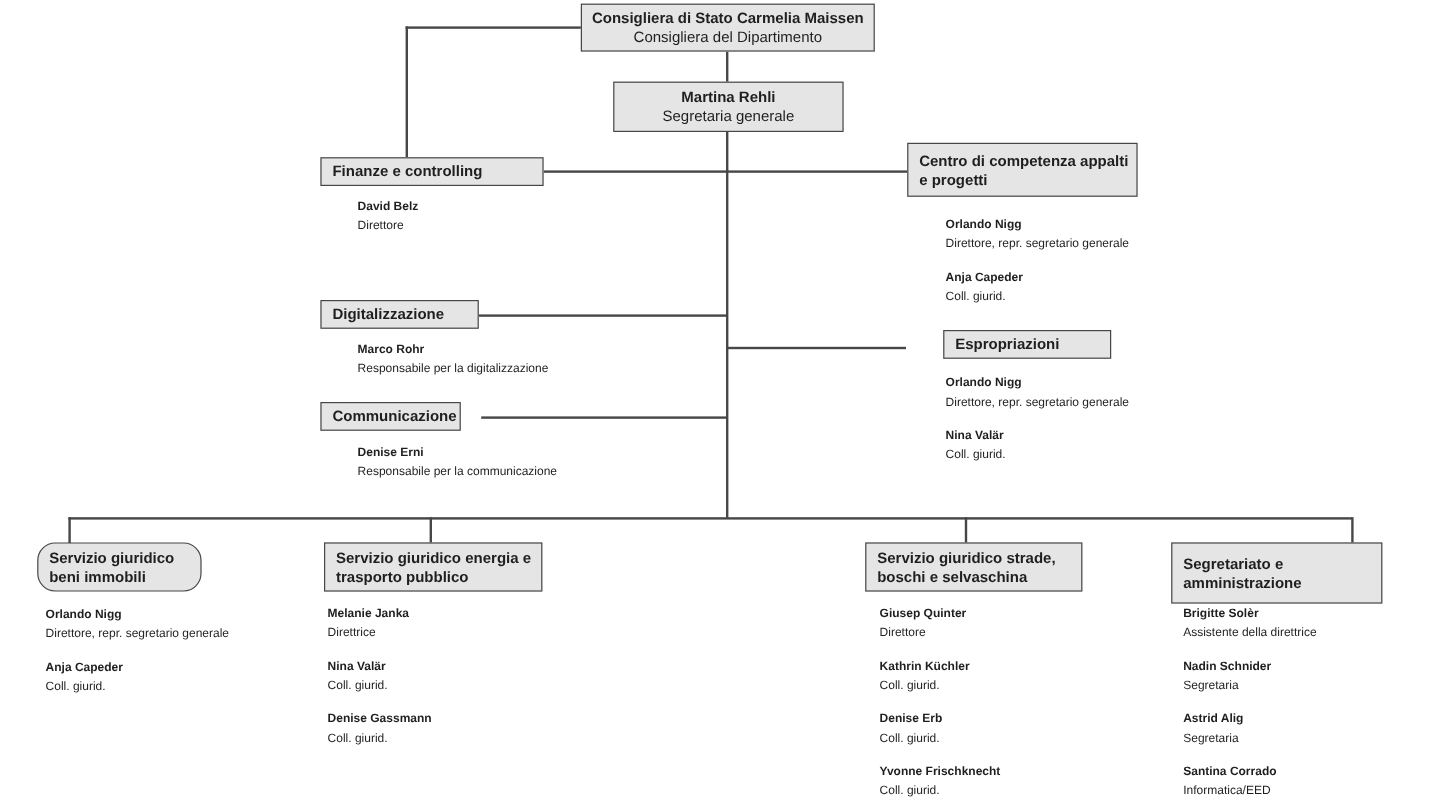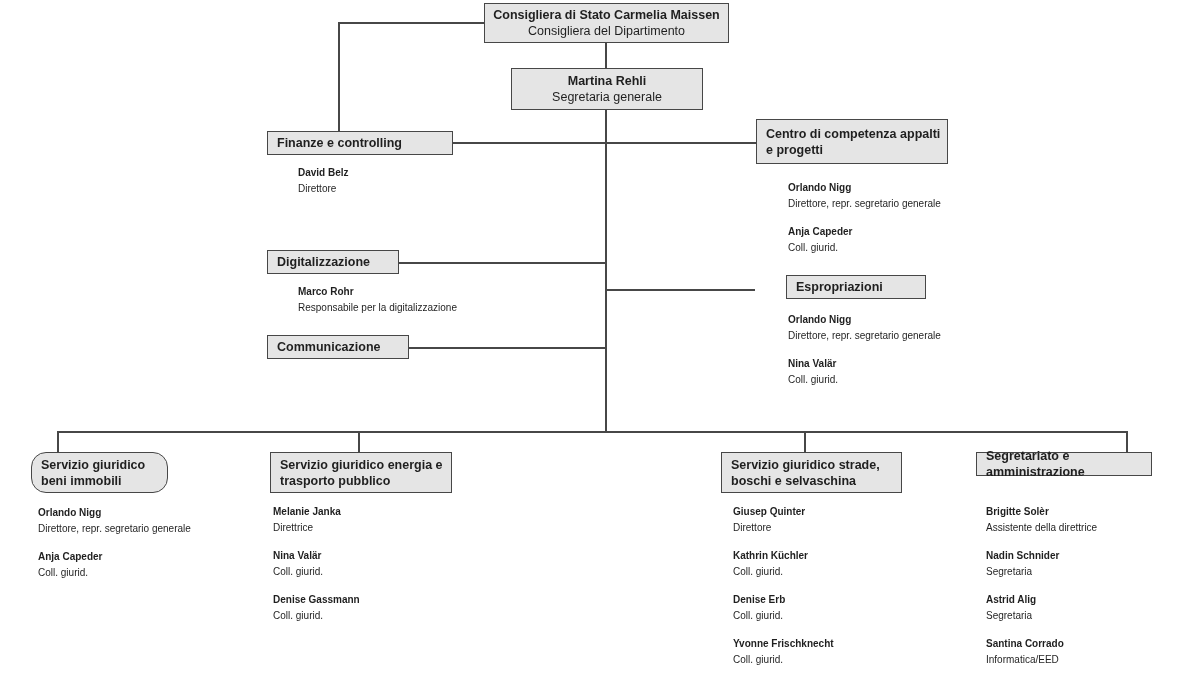--- a/index.html
+++ b/index.html
@@ -93,22 +93,28 @@
     <div class="entry">
       <div class="nm">Orlando Nigg</div>
       <div class="rl">Direttore, repr. segretario generale</div>
     </div>
     <div class="entry">
       <div class="nm">Nina Valär</div>
       <div class="rl">Coll. giurid.</div>
     </div>
   </div>
 
-  <div class="box" style="left:267px; top:335px; width:142px; height:24px;">
+  <div class="box" style="left:267px; top:335px; width:117px; height:24px;">
     <div>Communicazione</div>
+  </div>
+  <div class="staffblk" style="left:298px; top:370px;">
+    <div class="entry">
+      <div class="nm">Denise Erni</div>
+      <div class="rl">Responsabile per la communicazione</div>
+    </div>
   </div>
 
   <div class="box" style="left:31px; top:452px; width:137px; height:41px;border-radius:15px;">
     <div>Servizio giuridico beni immobili</div>
   </div>
   <div class="staffblk" style="left:38px; top:505px;">
     <div class="entry">
       <div class="nm">Orlando Nigg</div>
       <div class="rl">Direttore, repr. segretario generale</div>
     </div>
@@ -151,21 +157,21 @@
     <div class="entry">
       <div class="nm">Denise Erb</div>
       <div class="rl">Coll. giurid.</div>
     </div>
     <div class="entry">
       <div class="nm">Yvonne Frischknecht</div>
       <div class="rl">Coll. giurid.</div>
     </div>
   </div>
 
-  <div class="box" style="left:976px; top:452px; width:176px; height:24px;">
+  <div class="box" style="left:976px; top:452px; width:176px; height:51px;">
     <div>Segretariato e amministrazione</div>
   </div>
   <div class="staffblk" style="left:986px; top:504px;">
     <div class="entry">
       <div class="nm">Brigitte Solèr</div>
       <div class="rl">Assistente della direttrice</div>
     </div>
     <div class="entry">
       <div class="nm">Nadin Schnider</div>
       <div class="rl">Segretaria</div>

